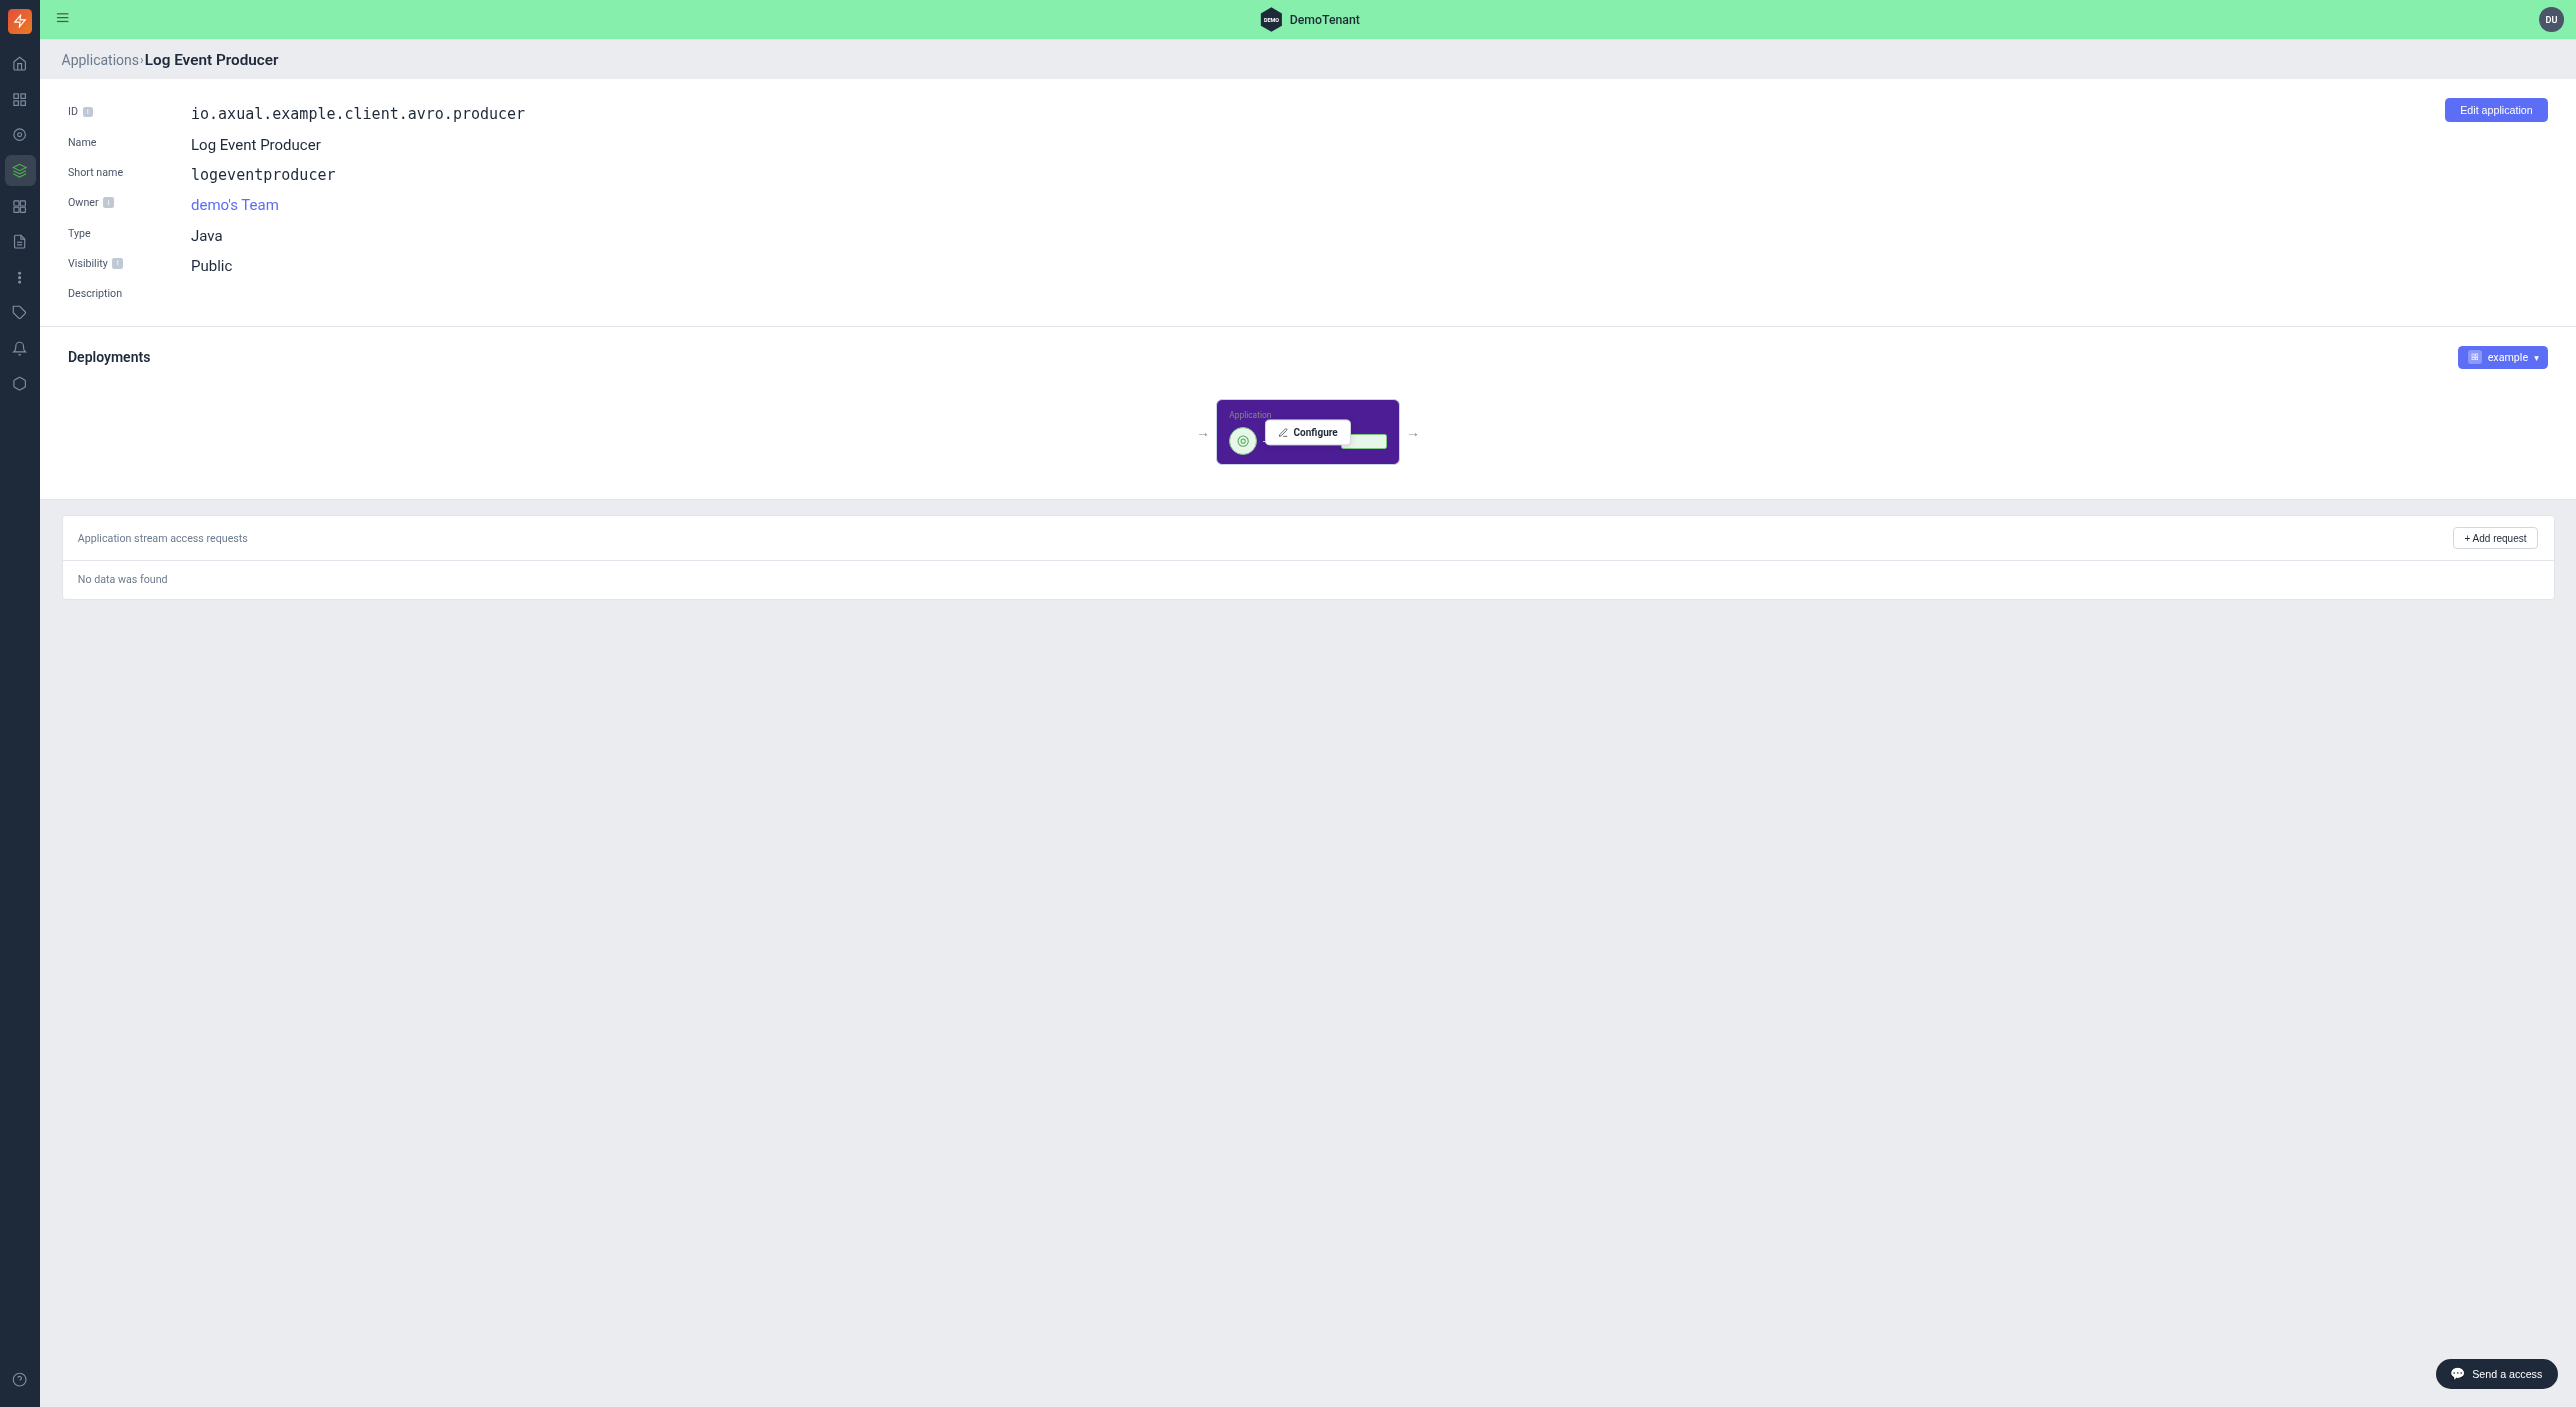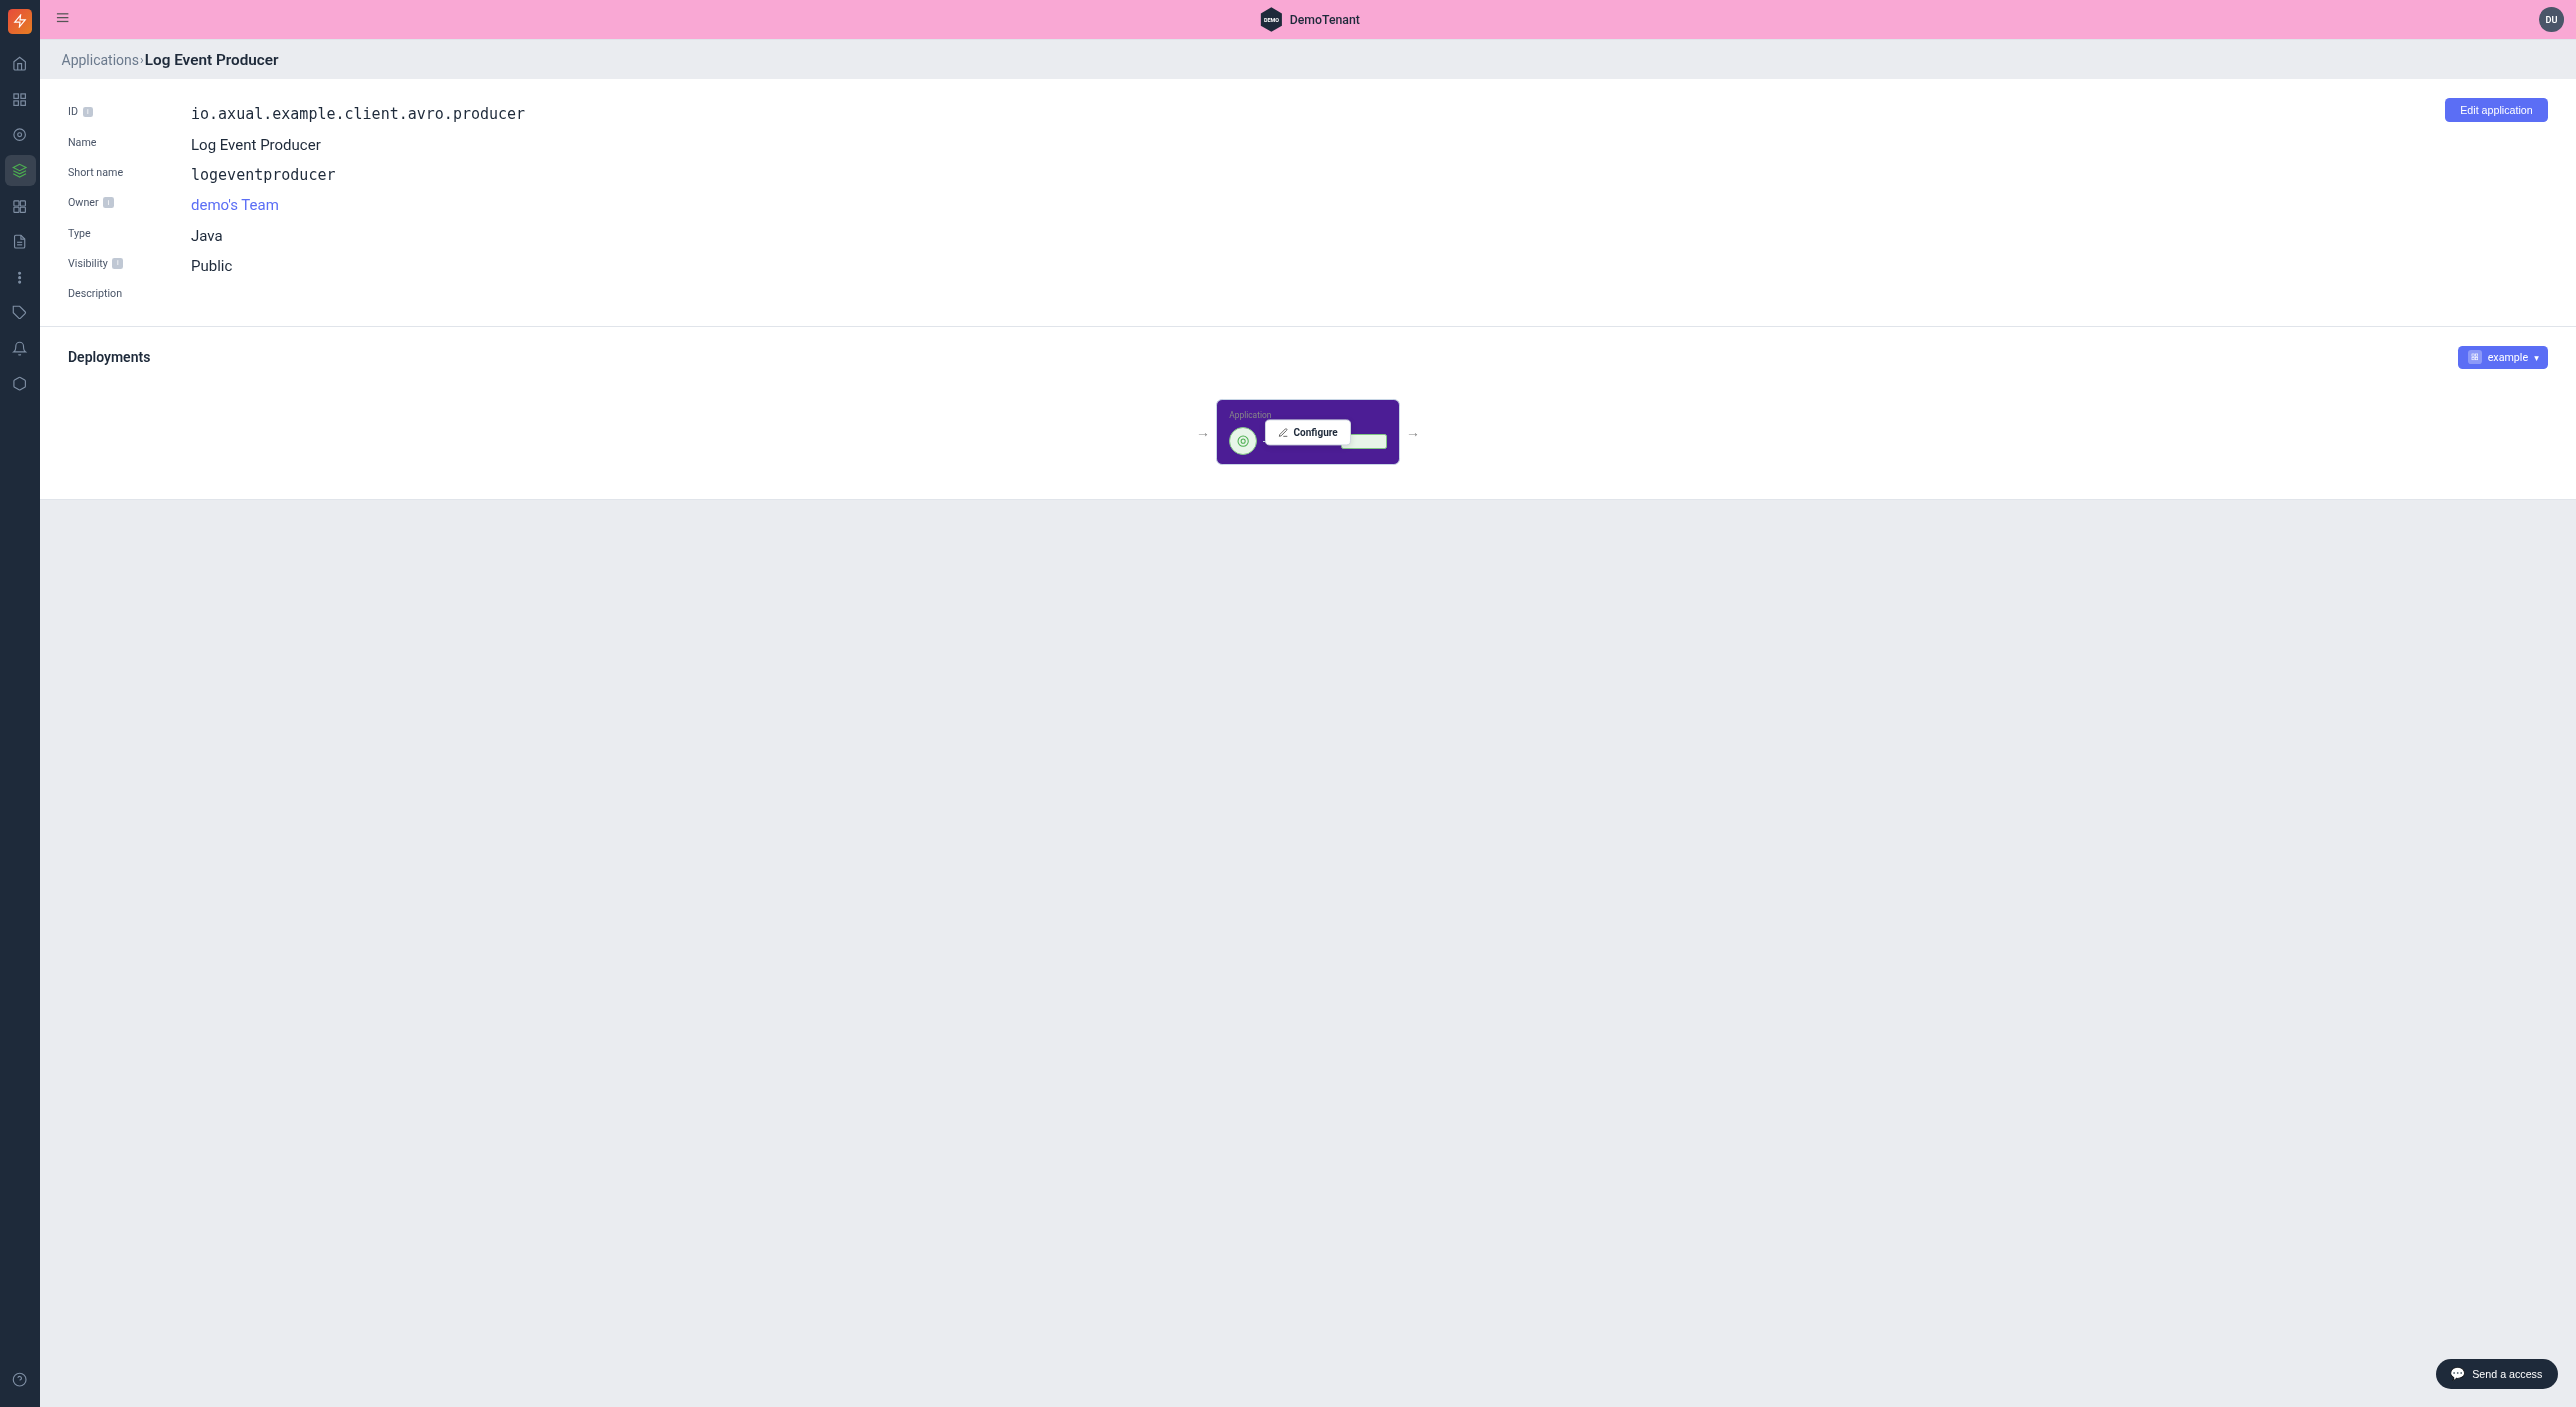--- a/index.html
+++ b/index.html
@@ -41,21 +41,21 @@
     
     .main-wrapper {
       flex: 1;
       display: flex;
       flex-direction: column;
       overflow: hidden;
     }
 
     
     .topbar {
-      background: #f9a8d4;
+      background: #86efac;
       border-bottom: 0.8px solid #e0e4ea;
       display: flex;
       align-items: center;
       padding: 0 12.3px;
       height: 40px;
       flex-shrink: 0;
     }
     .topbar-hamburger {
       color: #555;
       cursor: pointer;
@@ -562,20 +562,29 @@
               </svg>
             <span>Configure</span>
           </div>
         </div>
         <span class="diagram-arrow">→</span>
       </div>
     </div>
 
     <div class="tabs-section">
 
+      <div class="requests-content">
+        <div class="requests-card">
+          <div class="requests-card-header">
+            <span class="requests-card-title">Application stream access requests</span>
+            <button class="add-request-btn">+ Add request</button>
+          </div>
+          <div class="no-data">No data was found</div>
+        </div>
+      </div>
     </div>
   </div>
 </div>
 
 <button class="send-message-btn">
   <span class="chat-icon">💬</span>
   <span>Send a access</span>
 </button>
 
 

